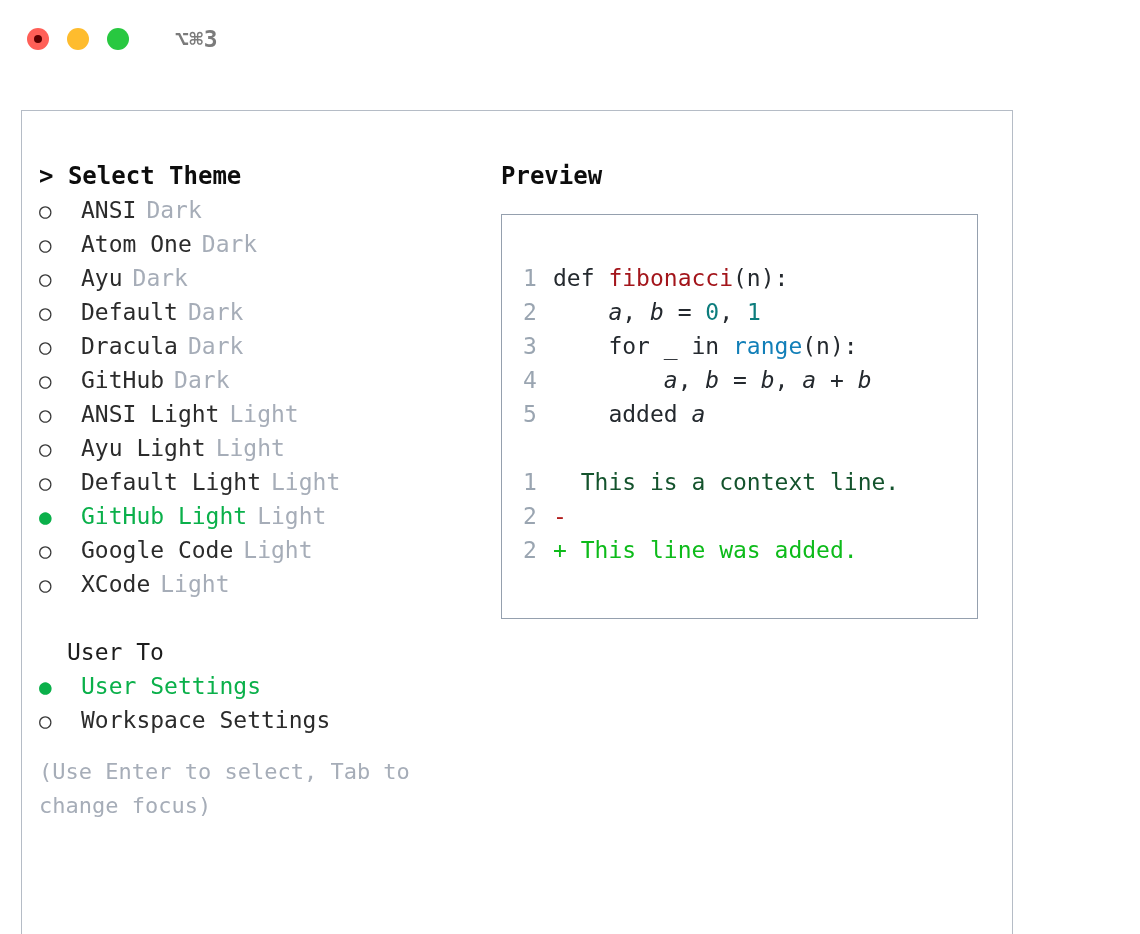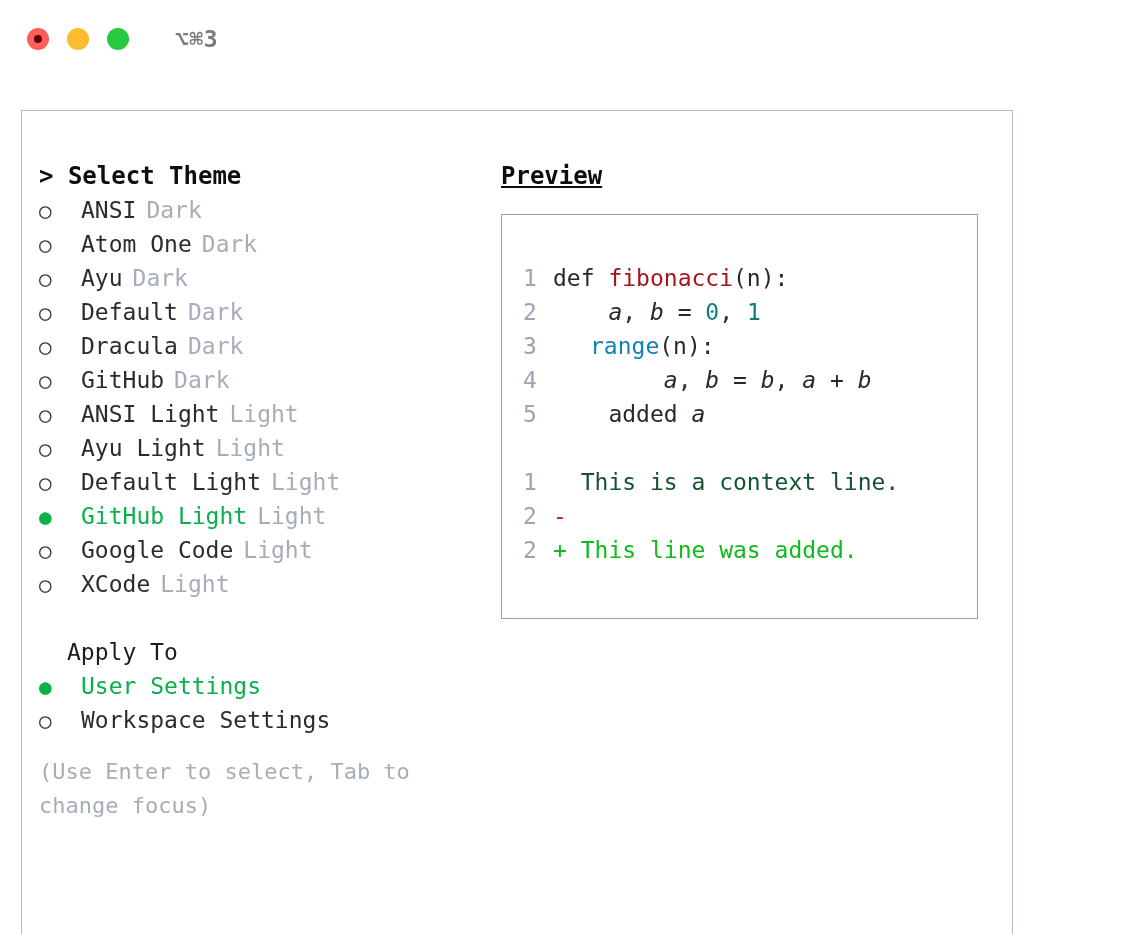--- a/index.html
+++ b/index.html
@@ -151,21 +151,20 @@
     top: 48px;
     width: 490px;
   }
   .preview-header {
     font-size: 24px;
     font-weight: bold;
     color: #0d0d0d;
     line-height: 34px;
     margin-bottom: 21px;
     white-space: pre;
-    text-decoration: underline;
   }
   #preview-box {
     width: 477px;
     height: 405px;
     border: 1.6px solid #95a0ae;
     box-sizing: border-box;
     background: #ffffff;
     padding: 46px 0 0 21px;
   }
 
@@ -180,21 +179,21 @@
   .lineno {
     display: inline-block;
     flex: 0 0 30px;
     width: 30px;
     text-align: left;
     color: #9aa5b1;
   }
   .code-text { color: #24292e; }
   .tok-fn    { color: #a3151b; }
   .tok-num   { color: #0d7d7d; }
-  .tok-call  { color: #127fb8; margin-left: 37px; }
+  .tok-call  { color: #127fb8; }
   .tok-var   { font-style: italic; }
 
   .diff-gap { height: 34px; }
   .diff-context { color: #14532d; }
   .diff-del { color: #b21d1d; }
   .diff-add { color: #0dbb1a; }
 
 </style>
 </head>
 <body>
@@ -229,38 +228,38 @@
             <div class="theme-row"><span class="bullet bullet-empty">○</span><span class="theme-name">ANSI Light</span><span class="theme-variant">Light</span></div>
             <div class="theme-row"><span class="bullet bullet-empty">○</span><span class="theme-name">Ayu Light</span><span class="theme-variant">Light</span></div>
             <div class="theme-row"><span class="bullet bullet-empty">○</span><span class="theme-name">Default Light</span><span class="theme-variant">Light</span></div>
             <div class="theme-row"><span class="bullet bullet-filled">●</span><span class="theme-name selected">GitHub Light</span><span class="theme-variant">Light</span></div>
             <div class="theme-row"><span class="bullet bullet-empty">○</span><span class="theme-name">Google Code</span><span class="theme-variant">Light</span></div>
             <div class="theme-row"><span class="bullet bullet-empty">○</span><span class="theme-name">XCode</span><span class="theme-variant">Light</span></div>
           </div>
 
         <div class="section-gap"></div>
 
-        <div class="apply-header">Apply To</div>
+        <div class="apply-header">User To</div>
 
         <div id="apply-list">
             <div class="theme-row"><span class="bullet bullet-filled">●</span><span class="theme-name selected">User Settings</span></div>
             <div class="theme-row"><span class="bullet bullet-empty">○</span><span class="theme-name">Workspace Settings</span></div>
           </div>
 
         <div class="hint-block">(Use Enter to select, Tab to change focus)</div>
       </div>
 
       <div id="preview-column">
         <div class="preview-header">Preview</div>
 
         <div id="preview-box">
           <div id="code-block">
               <div class="code-line"><span class="lineno">1</span><span class="code-text">def </span><span class="tok-fn">fibonacci</span><span class="code-text">(n):</span></div>
               <div class="code-line"><span class="lineno">2</span><span class="code-text">    </span><span class="code-text tok-var">a</span><span class="code-text">, </span><span class="code-text tok-var">b</span><span class="code-text"> = </span><span class="tok-num">0</span><span class="code-text">, </span><span class="tok-num">1</span></div>
-              <div class="code-line"><span class="lineno">3</span><span class="tok-call">range</span><span class="code-text">(n):</span></div>
+              <div class="code-line"><span class="lineno">3</span><span class="code-text">    for _ in </span><span class="tok-call">range</span><span class="code-text">(n):</span></div>
               <div class="code-line"><span class="lineno">4</span><span class="code-text">        </span><span class="code-text tok-var">a</span><span class="code-text">, </span><span class="code-text tok-var">b</span><span class="code-text"> = </span><span class="code-text tok-var">b</span><span class="code-text">, </span><span class="code-text tok-var">a</span><span class="code-text"> + </span><span class="code-text tok-var">b</span></div>
               <div class="code-line"><span class="lineno">5</span><span class="code-text">    added </span><span class="code-text tok-var">a</span></div>
             </div>
           <div class="diff-gap"></div>
           <div id="diff-block">
               <div class="code-line"><span class="lineno">1</span><span class="diff-context"> </span><span class="diff-context"> This is a context line.</span></div>
               <div class="code-line"><span class="lineno">2</span><span class="diff-del">-</span></div>
               <div class="code-line"><span class="lineno">2</span><span class="diff-add">+</span><span class="diff-add"> This line was added.</span></div>
             </div>
         </div>

